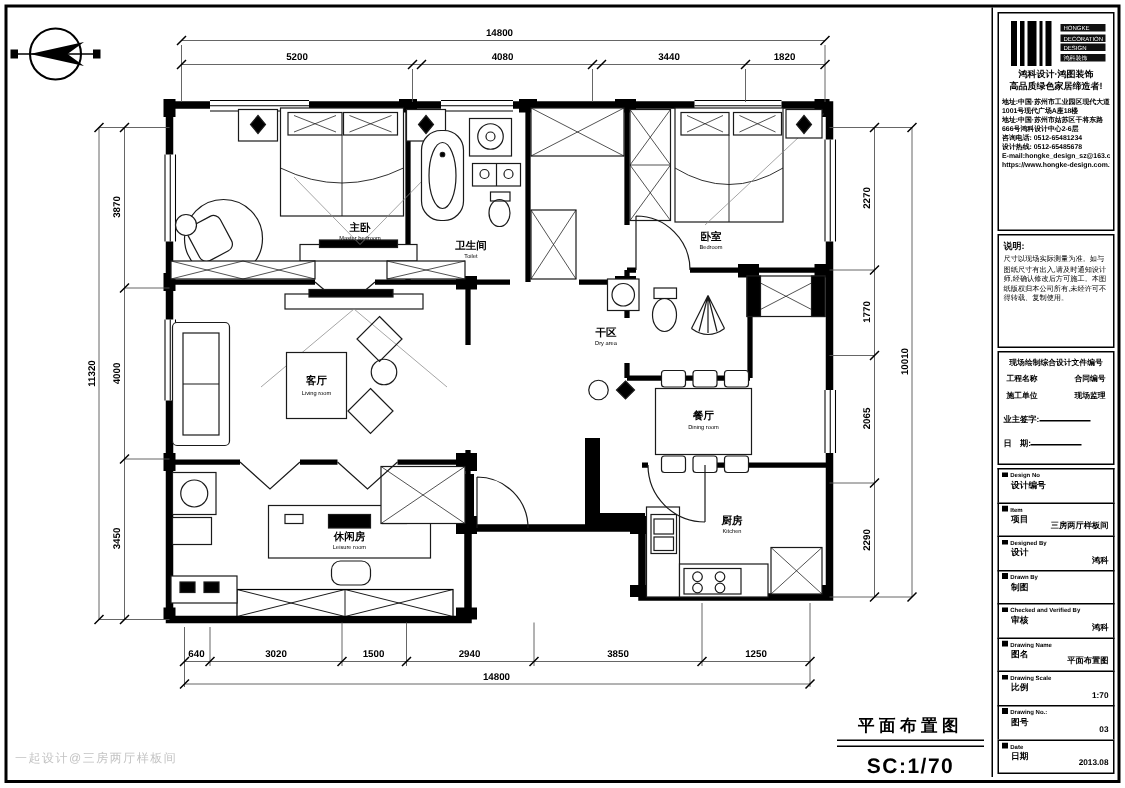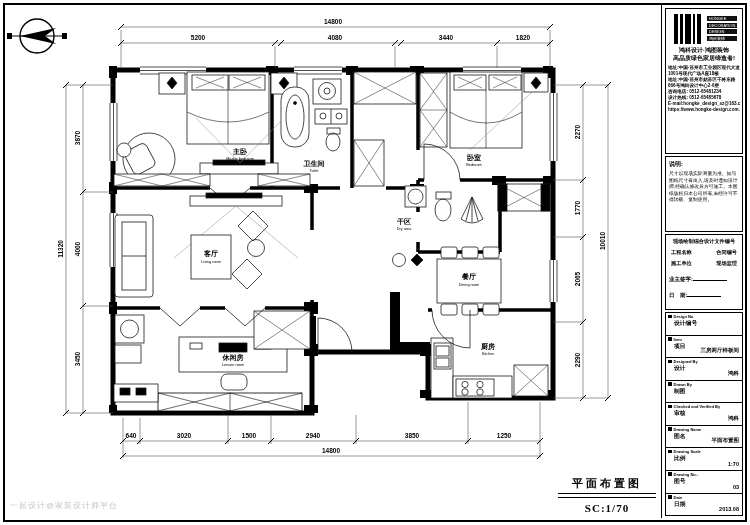--- a/index.html
+++ b/index.html
@@ -8,21 +8,21 @@
   .frame{position:absolute;left:3px;top:3px;width:740px;height:515px;border:2px solid #000;}
   svg{position:absolute;left:0;top:0;}
   svg text{font-family:"Liberation Sans","DejaVu Sans",sans-serif;}
   .dimtxt{font-size:6.5px;font-weight:bold;}
   .rzh{font-size:7px;font-weight:bold;}
   .ren{font-size:3.8px;}
   
   .titleblock{position:absolute;left:556px;top:476px;width:102px;text-align:center;}
   .tb-name{font-size:11px;font-weight:bold;letter-spacing:3px;}
   .tb-rule{height:3px;border-top:1.5px solid #000;border-bottom:1px solid #000;margin:2px 2px 0 2px;}
-  .tb-scale{font-size:11px;font-weight:bold;margin-top:4px;letter-spacing:1px;font-family:Liberation Serif, serif;}
+  .tb-scale{font-size:14px;font-weight:bold;margin-top:4px;letter-spacing:1px;}
   .watermark{position:absolute;left:10px;top:500px;font-size:8px;color:#c3c3c3;letter-spacing:1px;}
   
   .panel{position:absolute;left:661px;top:5px;width:84px;height:513px;border-left:1.5px solid #000;
          display:flex;flex-direction:column;box-sizing:border-box;padding:3px 2px 2px 3px;}
   .sec{border:1px solid #000;box-sizing:border-box;overflow:hidden;}
   .sec1{height:146px;padding:3px 2px;}
   .logo-row{display:flex;align-items:flex-start;margin:2px 0 2px 6px;}
   .bars{display:flex;align-items:flex-end;height:30px;margin-right:4px;}
   .bar{background:#000;margin-right:2px;height:30px;}
   .b1{width:4px;}.b2{width:2.5px;}.b3{width:6px;}.b4{width:2.5px;}.b5{width:4px;}
@@ -352,21 +352,21 @@
     <text x="580" y="360" transform="rotate(-90 580 360)">2290</text>
   </g>
 </svg>
 
 <div class="titleblock">
   <div class="tb-name">平面布置图</div>
   <div class="tb-rule"></div>
   <div class="tb-scale">SC:1/70</div>
 </div>
 
-<div class="watermark">一起设计@家装设计师平台</div>
+<div class="watermark">一起设计@三房两厅样板间</div>
 
 <div class="panel">
   <div class="sec sec1">
     <div class="logo-row">
       <div class="bars">
         <div class="bar b1"></div>
           <div class="bar b2"></div>
           <div class="bar b3"></div>
           <div class="bar b4"></div>
           <div class="bar b5"></div>

